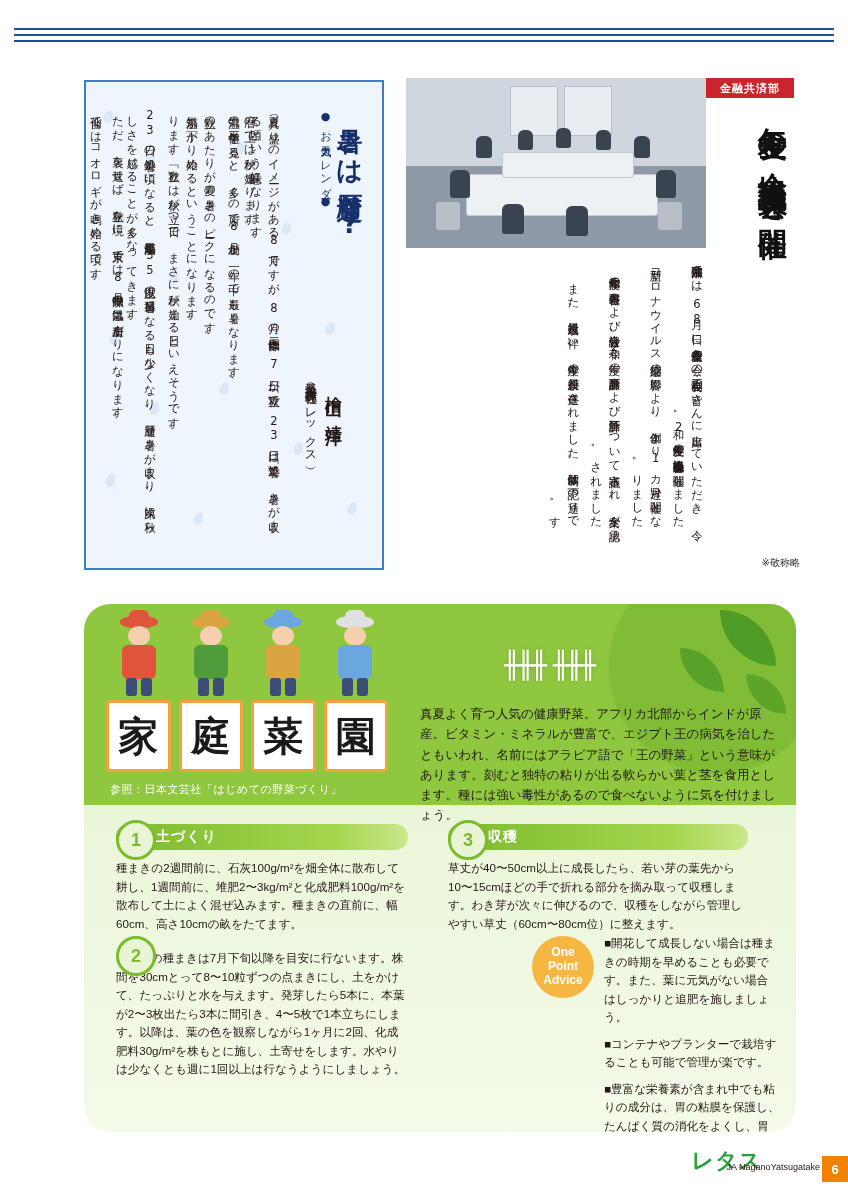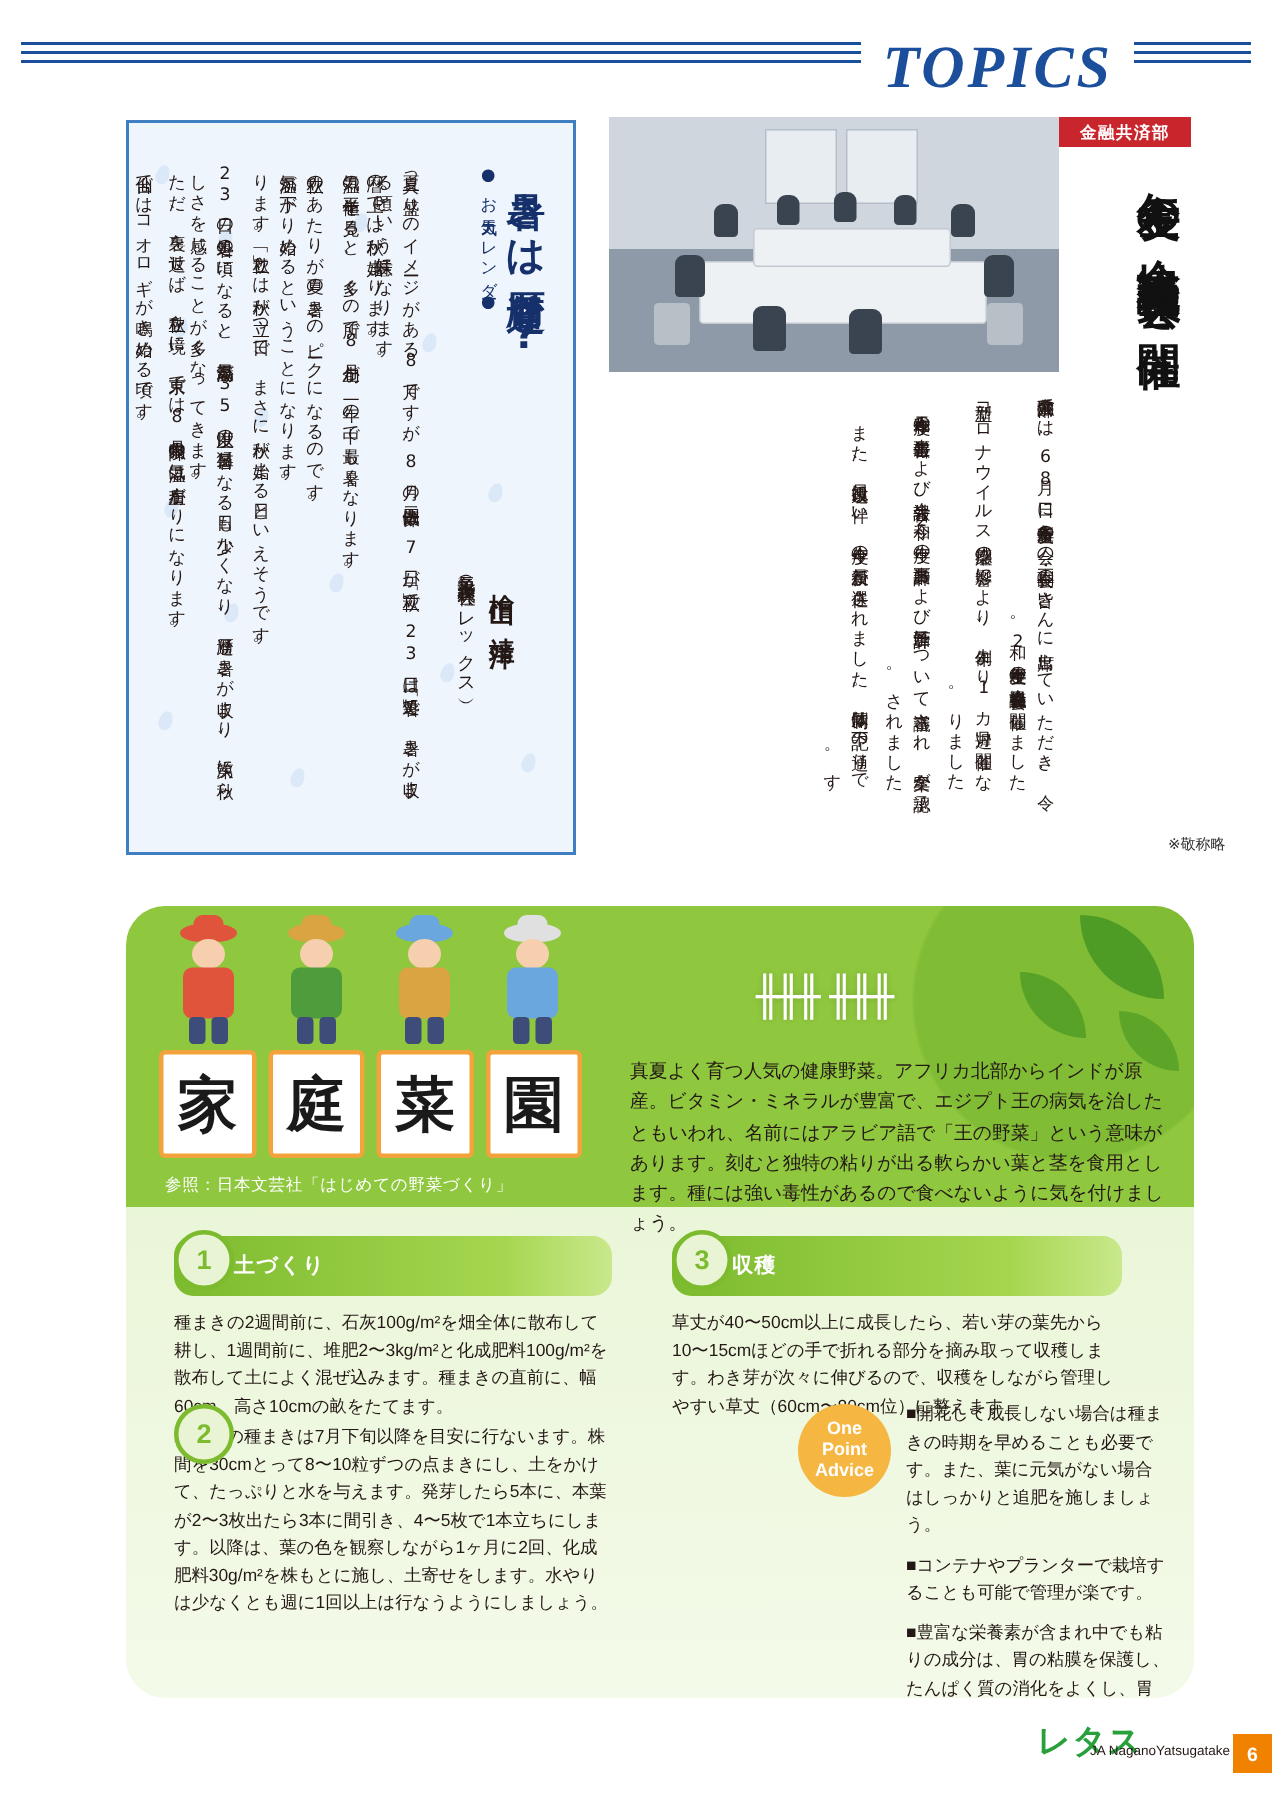--- a/index.html
+++ b/index.html
@@ -100,21 +100,21 @@
     display:inline-block;
     font-size:11.5px;line-height:1.6;letter-spacing:.4px;
     height:265px;
   }
   .r-list{
     position:absolute;left:406px;top:540px;width:390px;
     font-size:12px;line-height:1.65;
   }
   .r-list .ln{display:flex;align-items:center;gap:4px;}
   .sq{width:9px;height:9px;background:#1a7a3c;display:inline-block;}
-  .r-note{position:absolute;right:31px;top:556px;font-size:10px;color:#333;}
+  .r-note{position:absolute;right:48px;top:556px;font-size:10px;color:#333;}
 
   
   .green{
     position:absolute;left:84px;top:604px;width:712px;height:528px;
     background:linear-gradient(180deg,#8fc73e 0%,#8fc73e 38%,#eaf6d8 38%,#f4fae9 100%);
     border-radius:26px 26px 26px 26px;
     overflow:hidden;
   }
   .green .leafbg{
     position:absolute;right:-10px;top:-6px;width:300px;height:230px;
@@ -155,21 +155,21 @@
     font-family:"DejaVu Sans","Liberation Sans",sans-serif;
   }
   .moroheiya .tick{color:#ffffff;font-size:26px;letter-spacing:-2px;}
   .moro-desc{
     position:absolute;left:336px;top:100px;width:356px;
     font-size:12.5px;line-height:1.62;color:#231815;
   }
 
   .step{position:absolute;}
   .step .bar{
-    height:40px;border-radius:13px;display:flex;align-items:center;
+    height:26px;border-radius:13px;display:flex;align-items:center;
     background:linear-gradient(90deg,#7cba2e,#a5d64f 75%,#c9e88b);
     color:#ffffff;font-weight:bold;font-size:14px;
     padding-left:40px;box-sizing:border-box;letter-spacing:1px;
   }
   .step .num{
     position:absolute;left:0;top:-4px;width:34px;height:34px;border-radius:50%;
     background:#e8f4d4;border:3px solid #7cba2e;color:#7cba2e;
     font-size:18px;font-weight:bold;display:flex;align-items:center;justify-content:center;
   }
   .step .txt{margin-top:9px;font-size:11.6px;line-height:1.6;color:#231815;}
@@ -203,21 +203,20 @@
 </head>
 <body>
 
 <div class="page">
 
   <div class="hdr-rule">
     <div class="ln"></div>
       <div class="ln"></div>
       <div class="ln"></div>
   </div>
-  <div class="topics">TOPICS</div>
 
   <div class="weather-box">
     <div class="drops">
       <div class="drop" style="left:18px;top:28px"></div>
       <div class="drop" style="left:60px;top:70px"></div>
       <div class="drop" style="left:30px;top:130px"></div>
       <div class="drop" style="left:84px;top:190px"></div>
       <div class="drop" style="left:24px;top:250px"></div>
       <div class="drop" style="left:64px;top:320px"></div>
       <div class="drop" style="left:20px;top:392px"></div>

